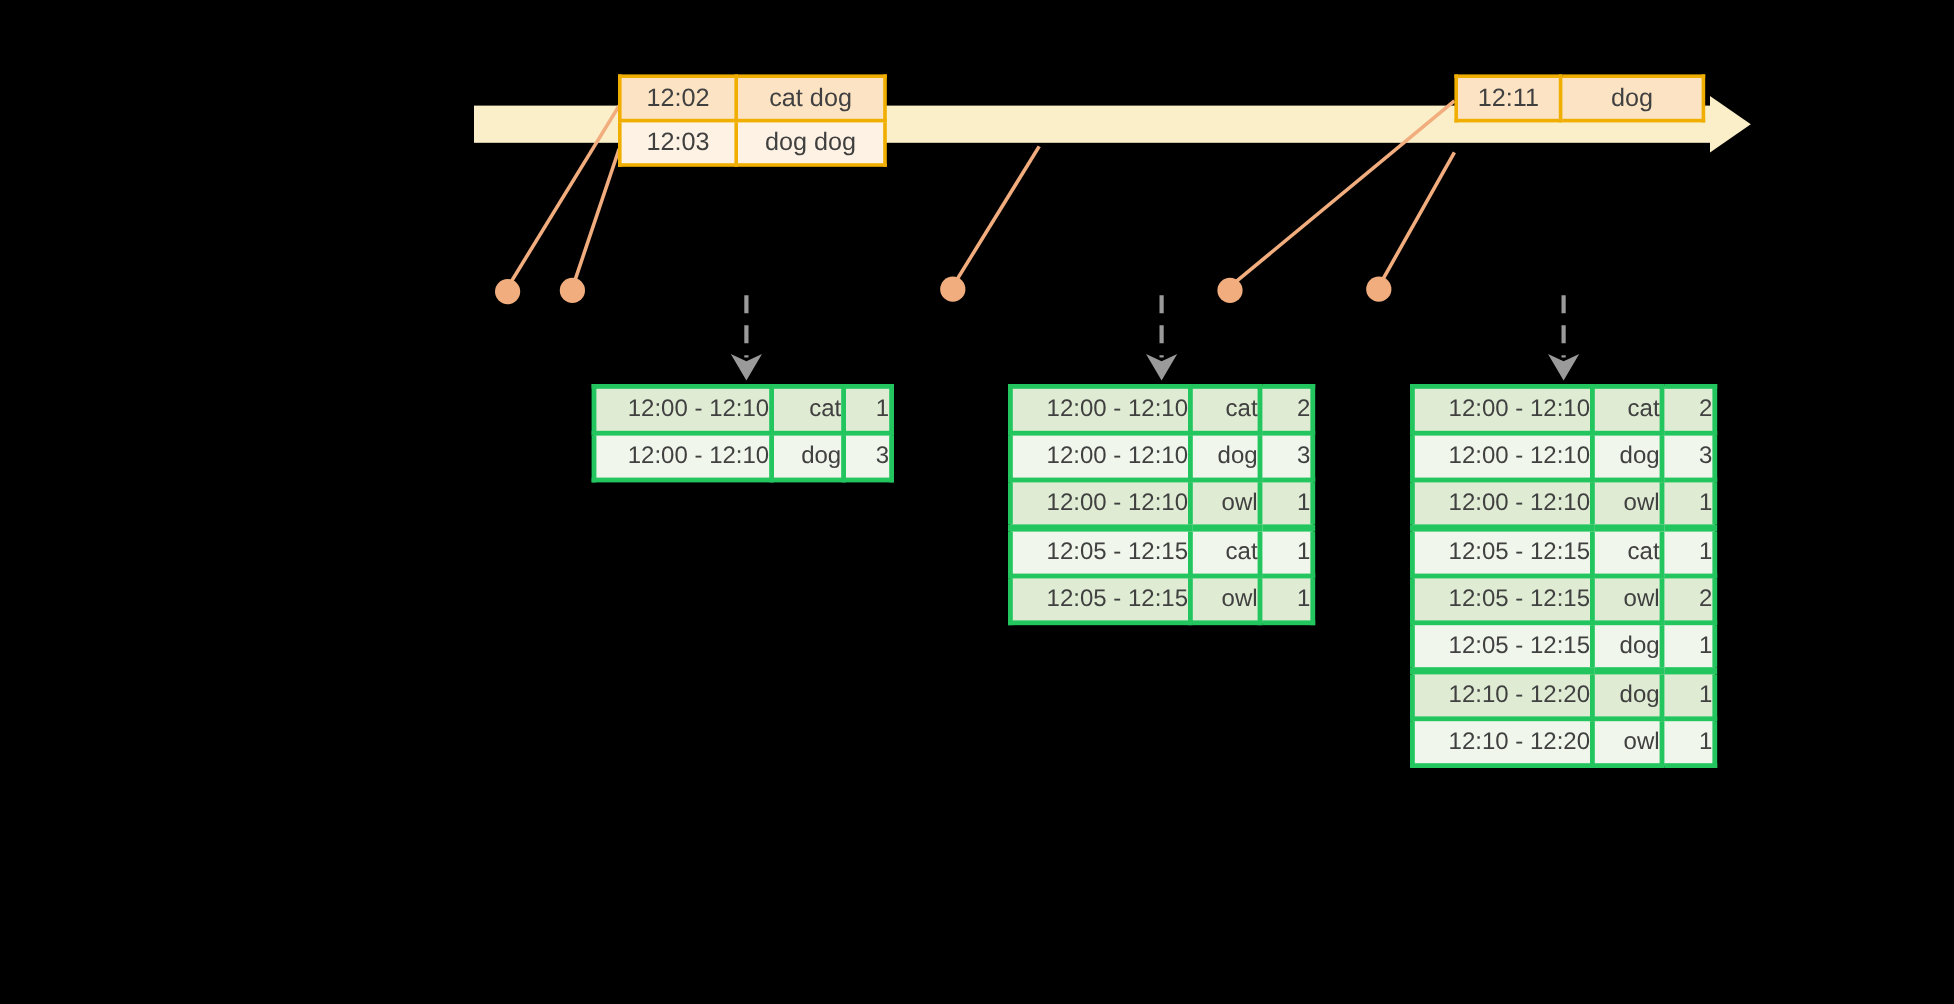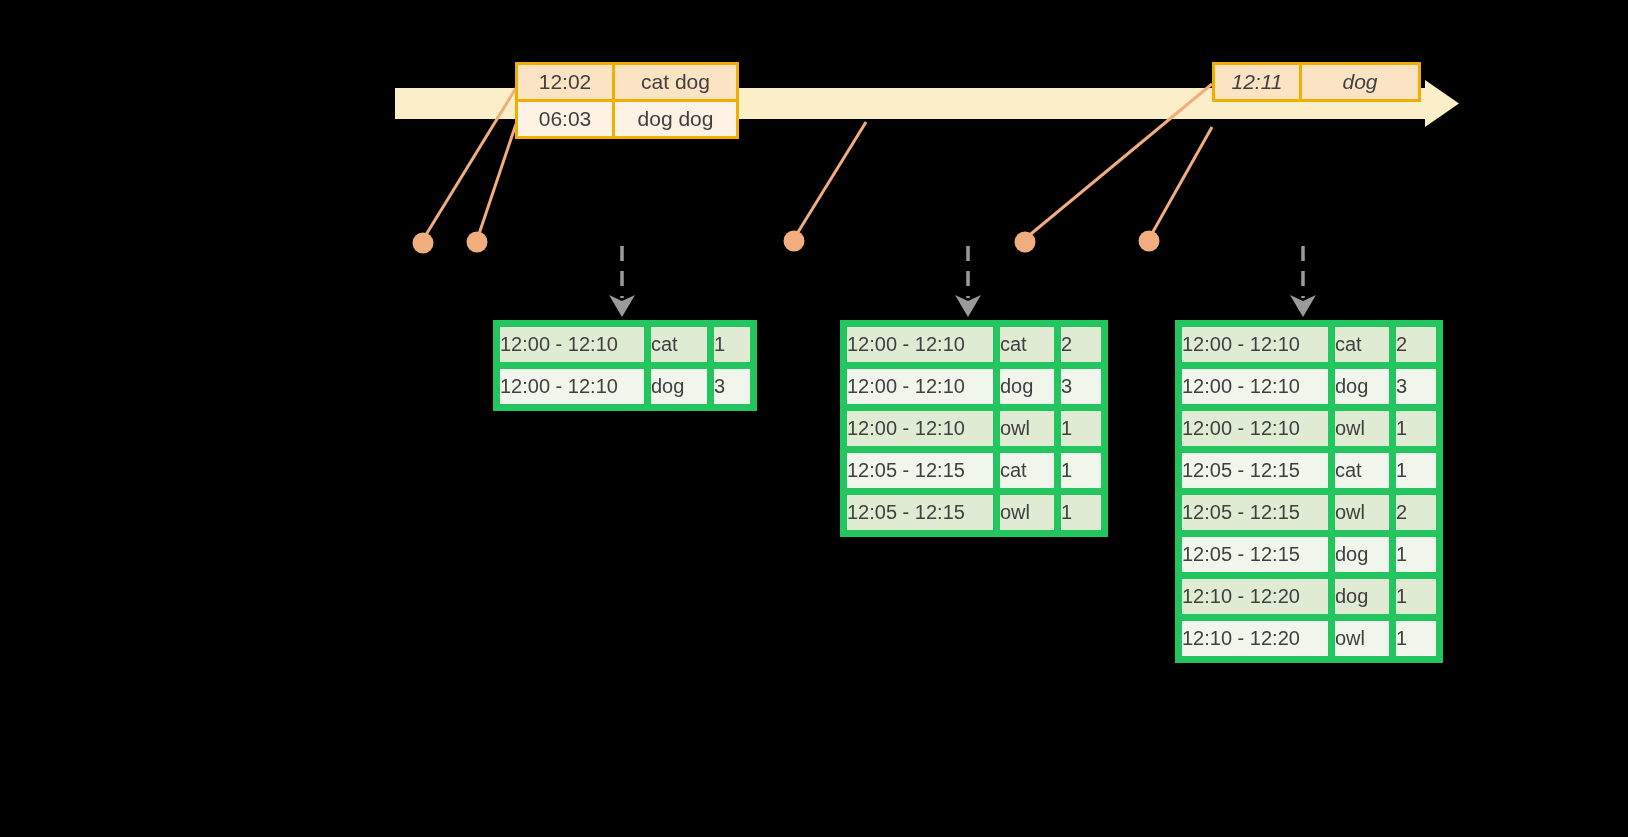--- a/index.html
+++ b/index.html
@@ -32,22 +32,22 @@
 
   
   .result-table {
     position:absolute;
     border-collapse:collapse;
     border:4px solid #75AF40;
     font-size:20px;
     color:#404040;
   }
   .result-table td {
-    border:7px solid #22c55e;
-    text-align:left;
+    border:4px solid #22c55e;
+    text-align:right;
     vertical-align:middle;
     height:35px;
     padding:0;
   }
   .result-table tr:nth-child(odd) td  { background:#DFECD3; }
   .result-table tr:nth-child(even) td { background:#F0F6EB; }
   .result-table tr.group-start td { border-top-width:6px; }
 
   .col-window { width:146px; }
   .col-word   { width:54px;  }
@@ -92,28 +92,28 @@
     </g>
   </svg>
 
   <table class="event-table" id="event-table-0" style="left:515px; top:62px;">
     <tbody>
         <tr>
       <td style="width:82px">12:02</td>
       <td style="width:109px">cat dog</td>
     </tr>
     <tr>
-      <td>06:03</td>
+      <td>12:03</td>
       <td>dog dog</td>
     </tr>
   </tbody>
     </table>
 
 
-  <table class="event-table" id="event-table-2" style="left:1212px; top:62px;font-style:italic;">
+  <table class="event-table" id="event-table-2" style="left:1212px; top:62px;">
     <tbody>
         <tr>
       <td style="width:72px">12:11</td>
       <td style="width:104px">dog</td>
     </tr>
   </tbody>
     </table>
 
   <table class="result-table" id="result-table-0" style="left:493px; top:320px;">
     <tbody>

